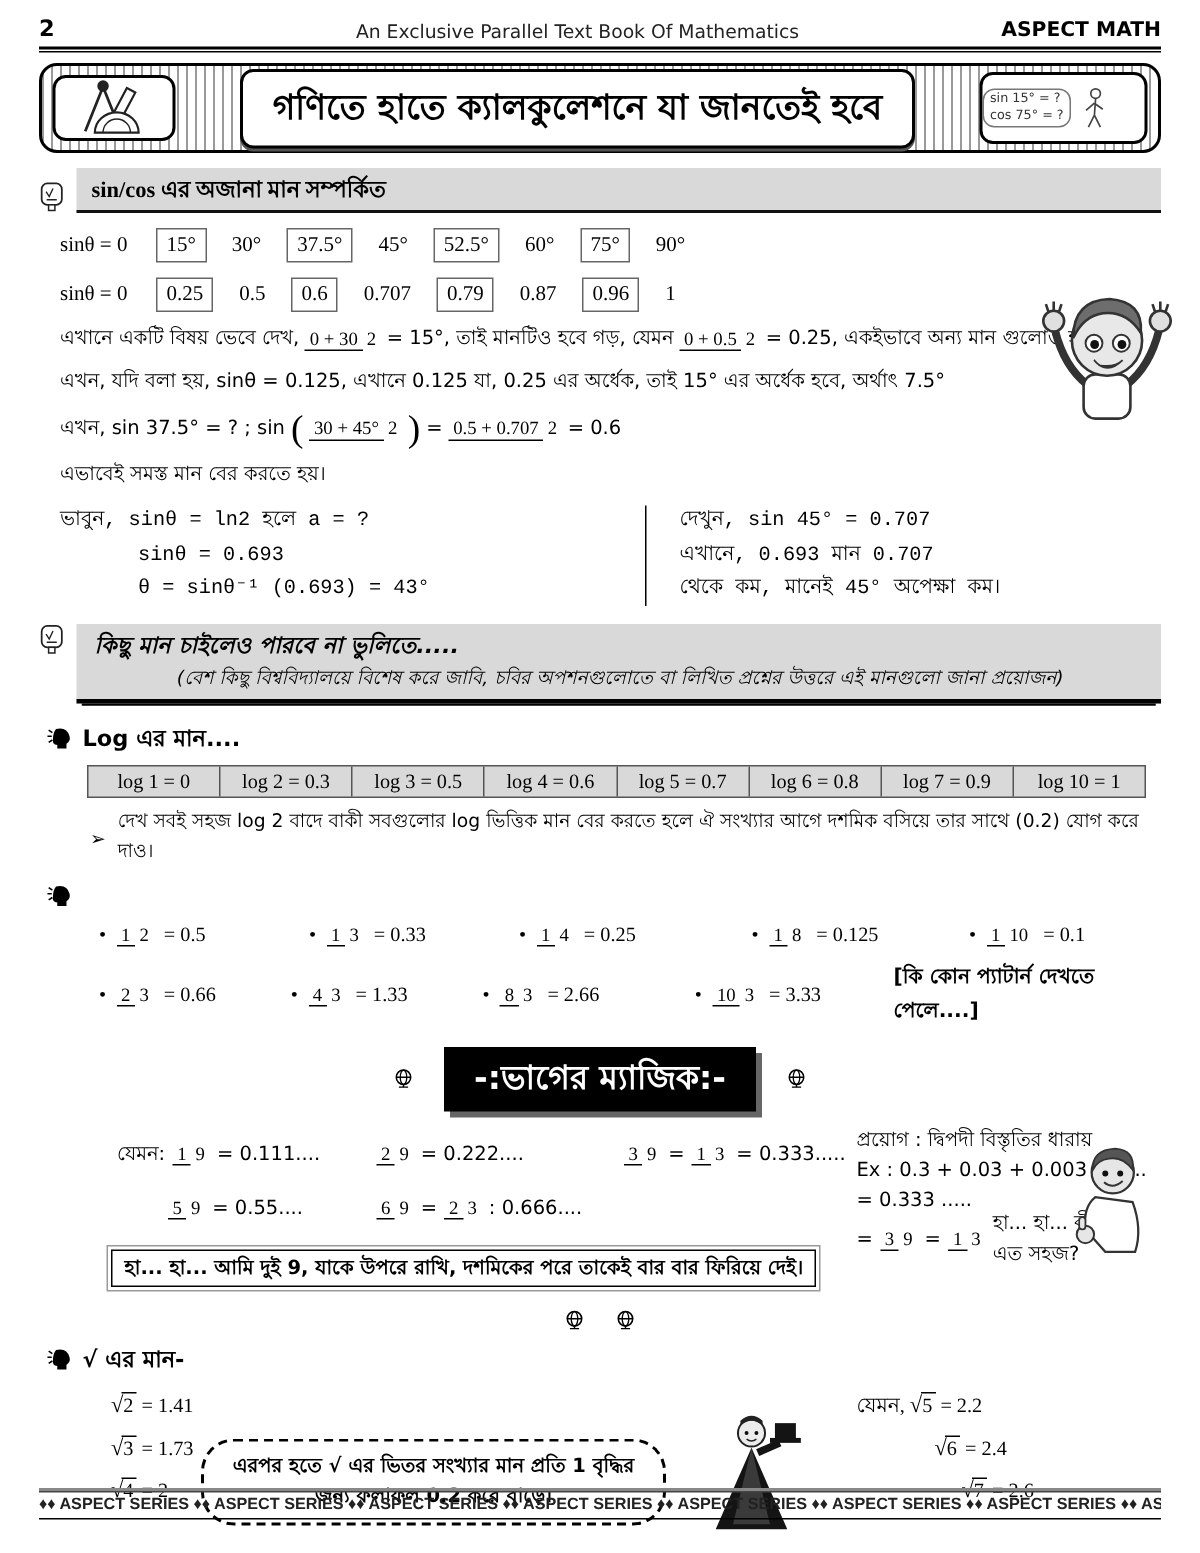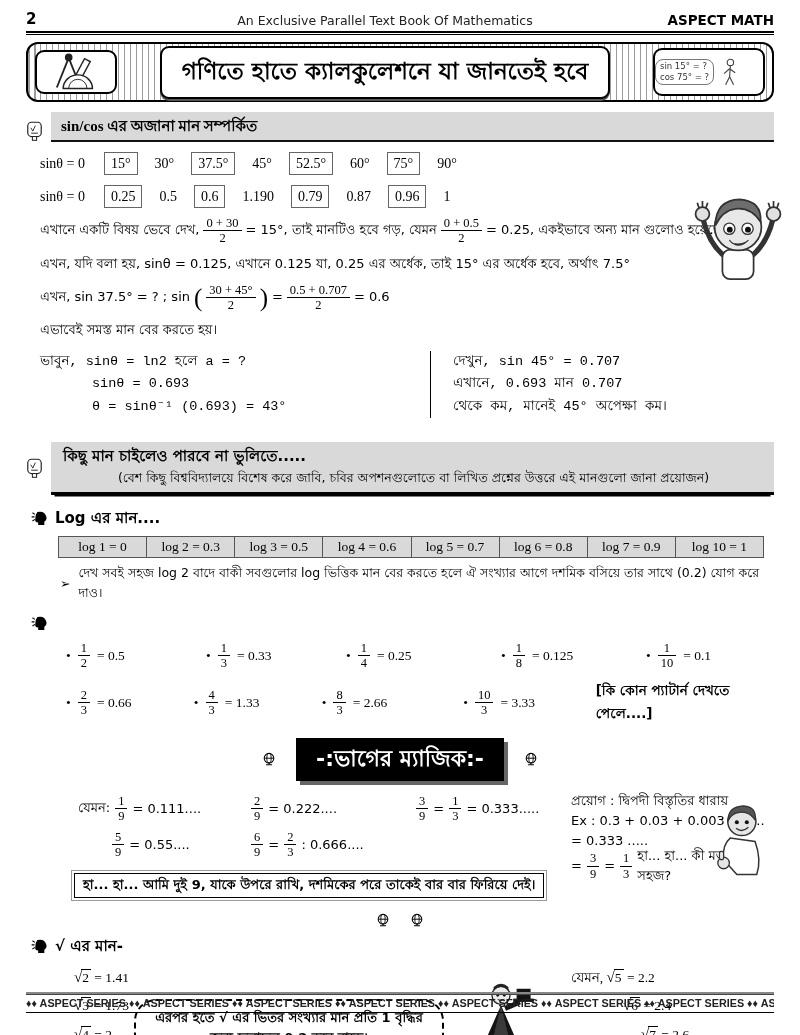--- a/index.html
+++ b/index.html
@@ -32,34 +32,34 @@
     font-weight:bold; font-size:15px; font-family:"Liberation Serif", serif; }
 
   
   .sin-row { display:flex; align-items:center; gap:17px; margin:10px 0 0 14px; font-size:14px; font-family:"Liberation Serif", serif; }
   .sin-row .lbl { margin-right:2px; }
   .boxed { border:1px solid #666; padding:0 6px; line-height:1.5; }
 
   
   .para { margin:8px 0 0 14px; font-size:13px; line-height:1.6; display:flex; align-items:center; flex-wrap:wrap; gap:4px; }
   .para.plain { display:block; }
-  .frac { display:inline-flex; flex-direction:column; text-align:center; vertical-align:middle; line-height:1.15;
+  .frac { display:inline-flex; flex-direction:row; text-align:center; vertical-align:middle; line-height:1.15;
     font-size:12.5px; font-family:"Liberation Serif", serif; }
   .frac .num { border-bottom:1px solid #000; padding:0 3px; }
   .frac .den { padding:0 3px; }
   .bigparen { font-size:25px; font-weight:300; line-height:1; font-family:"Liberation Serif", serif; }
 
   
   .twocol { display:flex; margin:10px 0 0 14px; font-size:13.5px;font-family:Liberation Mono, monospace; }
   .twocol .colL { width:390px; line-height:1.65; }
   .twocol .colR { border-left:1px solid #000; padding-left:22px; line-height:1.65; }
   .ind { margin-left:52px; }
 
   
-  .mem-wrap { display:flex; gap:8px; margin-top:24px; align-items:center; }
+  .mem-wrap { display:flex; gap:8px; margin-top:12px; align-items:flex-start;font-style:italic; }
   .mem-bar { flex:1; background:#d9d9d9; border-bottom:3px solid #000; box-shadow:0 5px 0 -3.5px #000; padding:2px 10px 3px 12px; }
   .mem-title { font-weight:bold; font-size:15px; }
   .mem-sub { text-align:center; font-size:12.5px; }
 
   
   .h-row { display:flex; align-items:center; gap:7px; margin:11px 0 0 4px; }
   .h-row .h-txt { font-weight:bold; font-size:15px; }
 
   
   .log-table { display:flex; border:1px solid #555; margin:5px 0 0 32px; width:706px; background:#d9d9d9;
@@ -168,21 +168,21 @@
     <span class="boxed">52.5°</span>
     <span>60°</span>
     <span class="boxed">75°</span>
     <span>90°</span>
   </div>
   <div class="sin-row">
     <span class="lbl">sinθ = 0</span>
     <span class="boxed">0.25</span>
     <span>0.5</span>
     <span class="boxed">0.6</span>
-    <span>1.190</span>
+    <span>0.707</span>
     <span class="boxed">0.79</span>
     <span>0.87</span>
     <span class="boxed">0.96</span>
     <span>1</span>
   </div>
 
   <div class="abs" style="right:14px; top:182px;">
     <svg viewBox="0 0 110 120" width="96" height="104">
       <g stroke="#333" stroke-width="2" fill="none">
         <path d="M40 86 Q22 72 15 44" stroke-width="6"></path>

